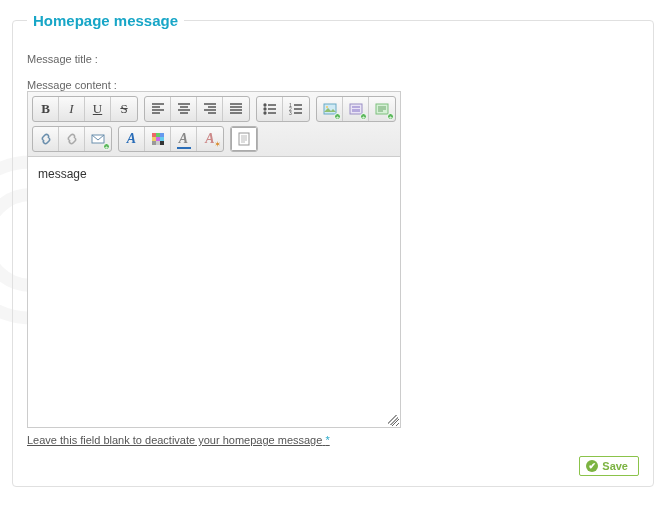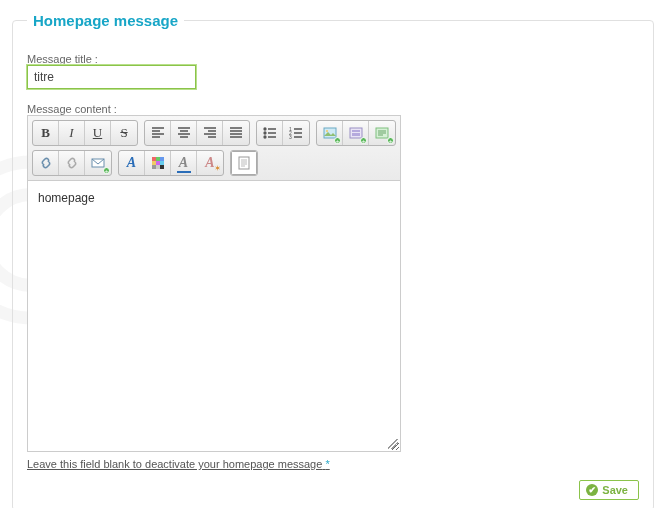--- a/index.html
+++ b/index.html
@@ -171,23 +171,20 @@
     <circle cx="130" cy="150" r="40"></circle>
     <circle cx="130" cy="150" r="18"></circle>
   </g>
 </svg>
 
 <fieldset>
   <legend>Homepage message</legend>
 
   <div class="row">
     <div class="label-col">Message title :</div>
-    <div class="field-col">
-      <input type="text" class="title-input" value="titre" style="">
-    </div>
   </div>
 
   <div class="row">
     <div class="label-col">Message content :</div>
     <div class="field-col">
       <div class="editor">
         <div class="toolbar">
           <div class="tb-row">
             <div class="group">
               <div class="btn b-bold">B</div>
@@ -349,21 +346,21 @@
                     <rect x="2" y="1" width="10" height="12" fill="#fff" stroke="#999"></rect>
                     <line x1="4" y1="4" x2="10" y2="4" stroke="#bbb"></line>
                     <line x1="4" y1="6" x2="10" y2="6" stroke="#bbb"></line>
                     <line x1="4" y1="8" x2="10" y2="8" stroke="#bbb"></line>
                     <line x1="4" y1="10" x2="8" y2="10" stroke="#bbb"></line>
                   </svg>
               </div>
             </div>
           </div>
         </div>
-        <div class="editor-area">homepage</div>
+        <div class="editor-area">message</div>
         <div style="position:relative;height:0">
             <div class="resize-grip"></div>
           </div>
       </div>
       <div class="hint">
         <span>Leave this field blank to deactivate your homepage message</span>
         <span class="star">*</span>
       </div>
     </div>
   </div>

